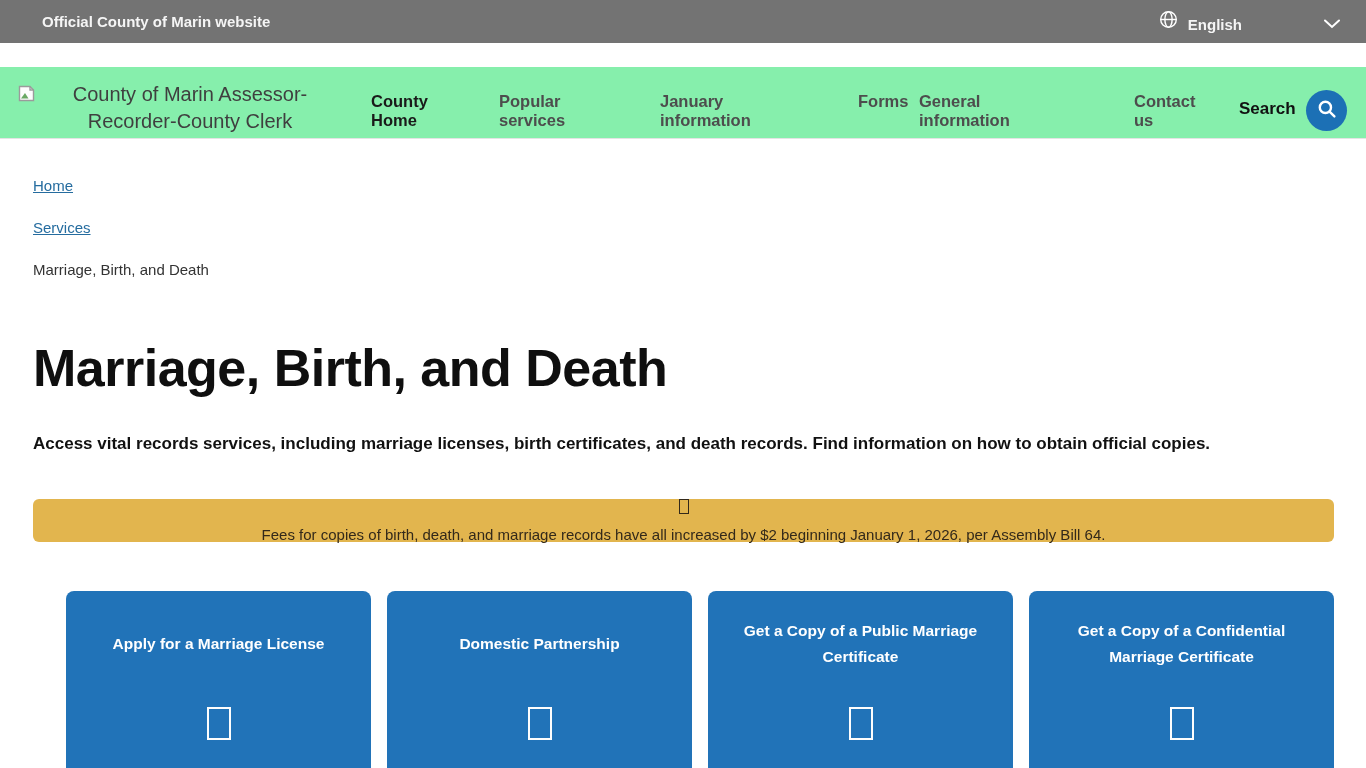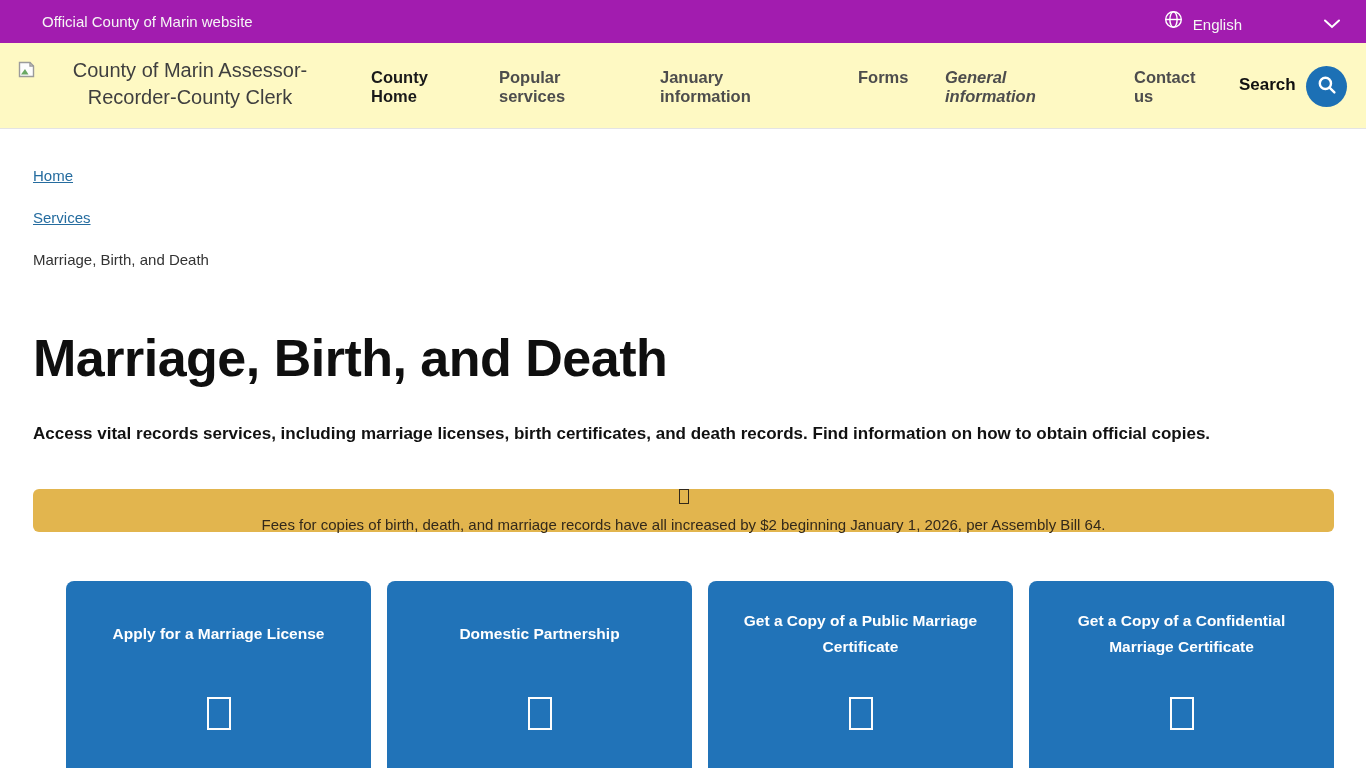--- a/index.html
+++ b/index.html
@@ -1,40 +1,40 @@
 <!DOCTYPE html>
 <html><head>
 <meta charset="utf-8">
 <style>
   * { margin:0; padding:0; box-sizing:border-box; }
   html,body { width:1366px; height:768px; overflow:hidden; background:#fff;
     font-family:"Liberation Sans", sans-serif; }
 
   
-  .topbar { height:43px; background:#a21caf; color:#f5f5f5; display:flex;
-    align-items:center; justify-content:space-between; padding:0 26px 0 42px; }
+  .topbar { height:43px; background:#737373; color:#f5f5f5; display:flex;
+    align-items:center; justify-content:space-between; padding:0 26px 0 42px;font-weight:bold; }
   .topbar-left { font-size:15px; }
   .lang { display:flex; align-items:flex-end; gap:10px; cursor:pointer; }
   .lang-label { font-size:15px; }
   .lang .chev { margin-left:72px; }
 
   
-  .header { position:relative; height:86px; background:#fef9c3; border-bottom:1px solid #e4e4e4; }
+  .header { position:relative; height:72px; background:#86efac; border-bottom:1px solid #e4e4e4;margin-top:24px; }
   .brand { position:absolute; left:16px; top:14px; width:320px; display:flex; cursor:pointer; }
   .broken-img { position:absolute; left:2px; top:4px; }
   .site-title { width:300px; margin-left:28px; text-align:center; font-size:20px;
     line-height:27px; color:#3f3f3f; }
   .nav-item { position:absolute; top:25px; font-weight:bold; font-size:16.5px;
     line-height:19px; color:#4d4d4d; cursor:pointer; }
   .nav-item.active { color:#1a1a1a; }
   .n1 { left:371px; width:72px; }
   .n2 { left:499px; width:76px; }
   .n3 { left:660px; width:104px; }
   .n4 { left:858px; }
-  .n5 { left:945px; width:106px;font-style:italic; }
+  .n5 { left:919px; width:106px; }
   .n6 { left:1134px; width:70px; }
   .search-label { position:absolute; left:1239px; top:32px; font-weight:bold;
     font-size:17px; color:#111; }
   .search-btn { position:absolute; left:1306px; top:23px; width:41px; height:41px;
     border-radius:50%; background:#1c70b5; border:none; display:flex;
     align-items:center; justify-content:center; cursor:pointer; }
 
   
   .content { padding:0 32px 0 33px; }
   .breadcrumb { margin-top:38px; display:flex; gap:25px; font-size:15px; color:#333;flex-direction:column; }

